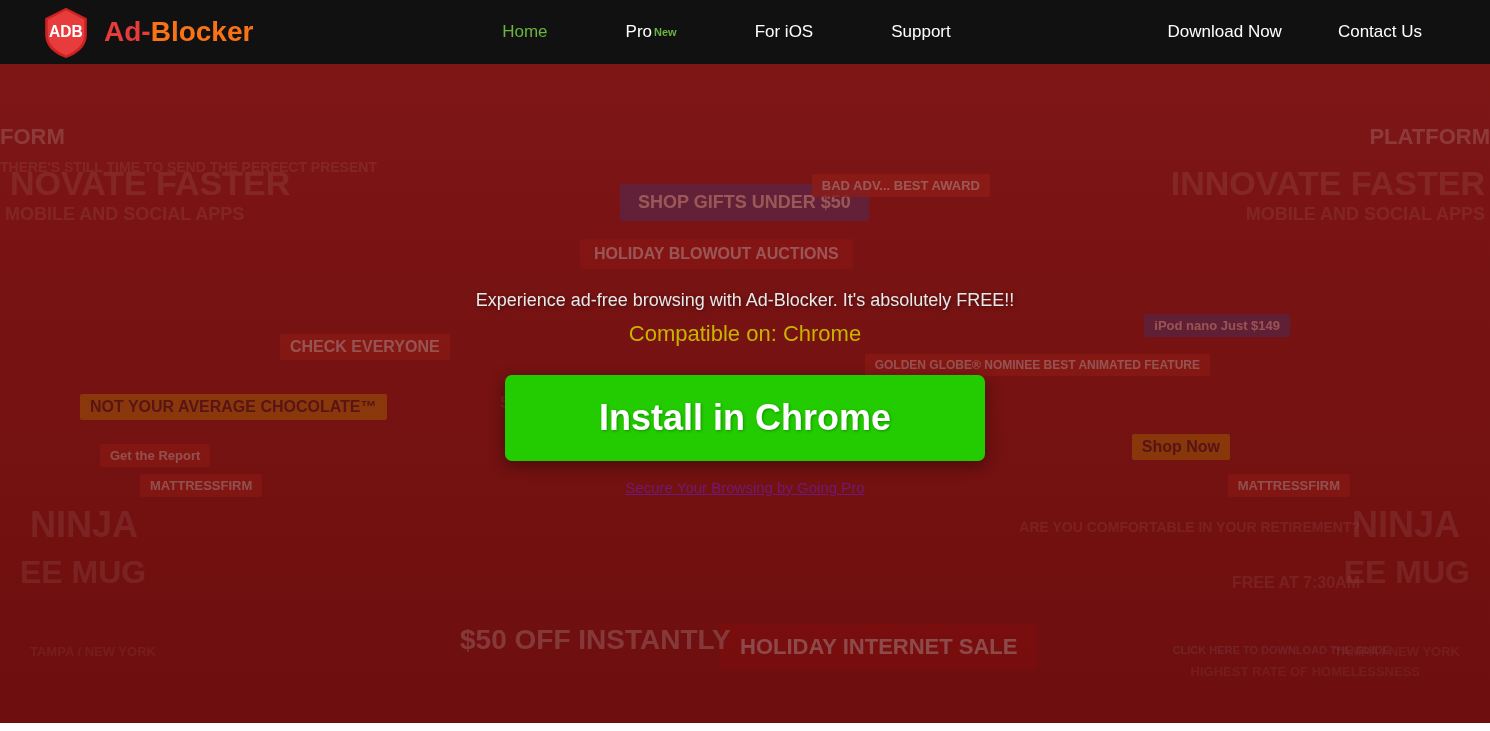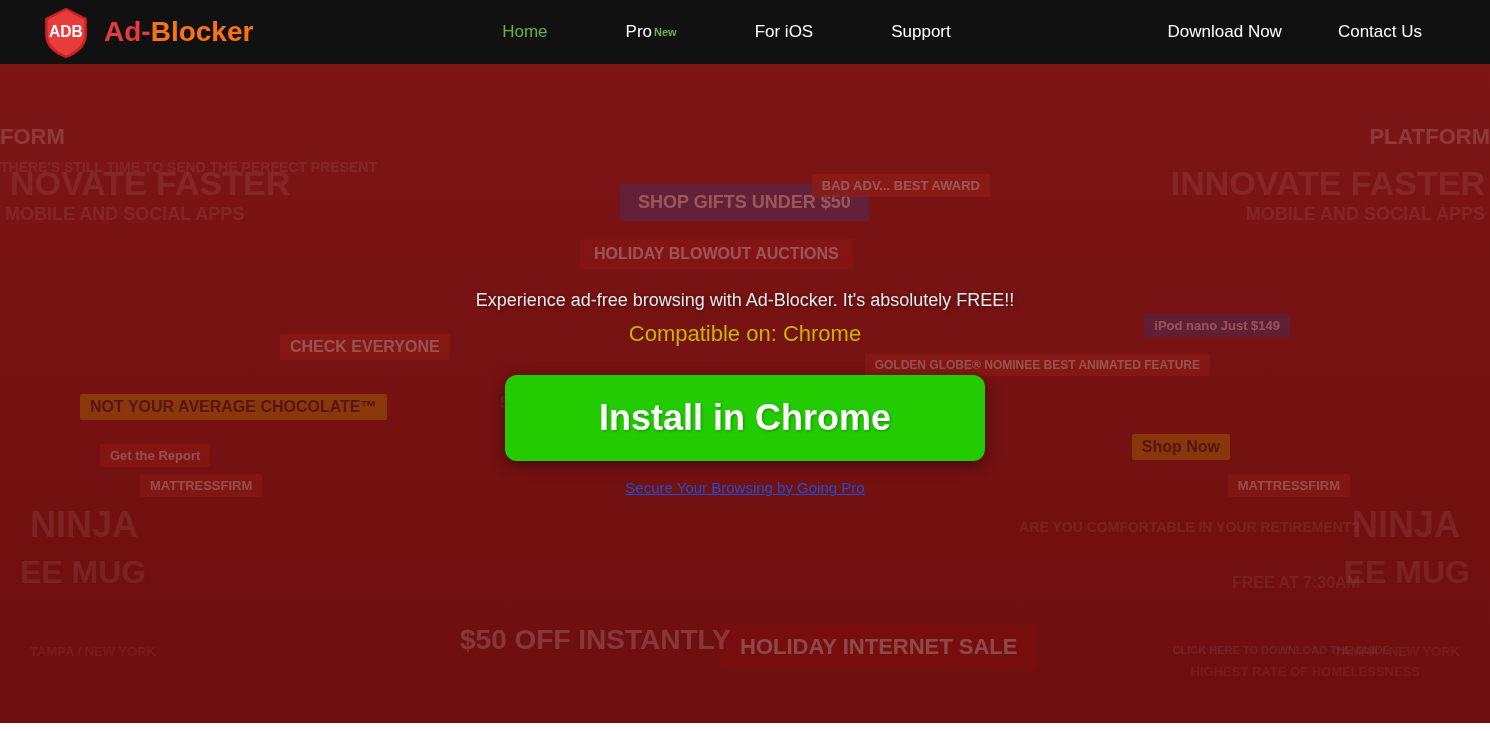--- a/index.html
+++ b/index.html
@@ -131,29 +131,29 @@
     }
     .install-btn {
       display: block;
       width: 480px;
       margin: 2px auto 18px auto;
       background: #22cc00;
       color: #fff;
       font-size: 36px;
       font-weight: 900;
       border: none;
-      border-radius: 12px;
+      border-radius: 7px;
       padding: 22px 8px;
       cursor: pointer;
       text-shadow: 1px 1px 3px rgba(0,0,0,0.3);
       box-shadow: 0 4px 16px rgba(0,0,0,0.4);
       transition: background 0.15s;
     }
     .secure-link {
-      color: #1d4ed8;
+      color: #701a75;
       font-size: 15px;
       text-decoration: underline;
       cursor: pointer;
     }
 
     
     .collage-text {
       position: absolute;
       color: rgba(255,255,255,0.55);
       font-weight: 900;

